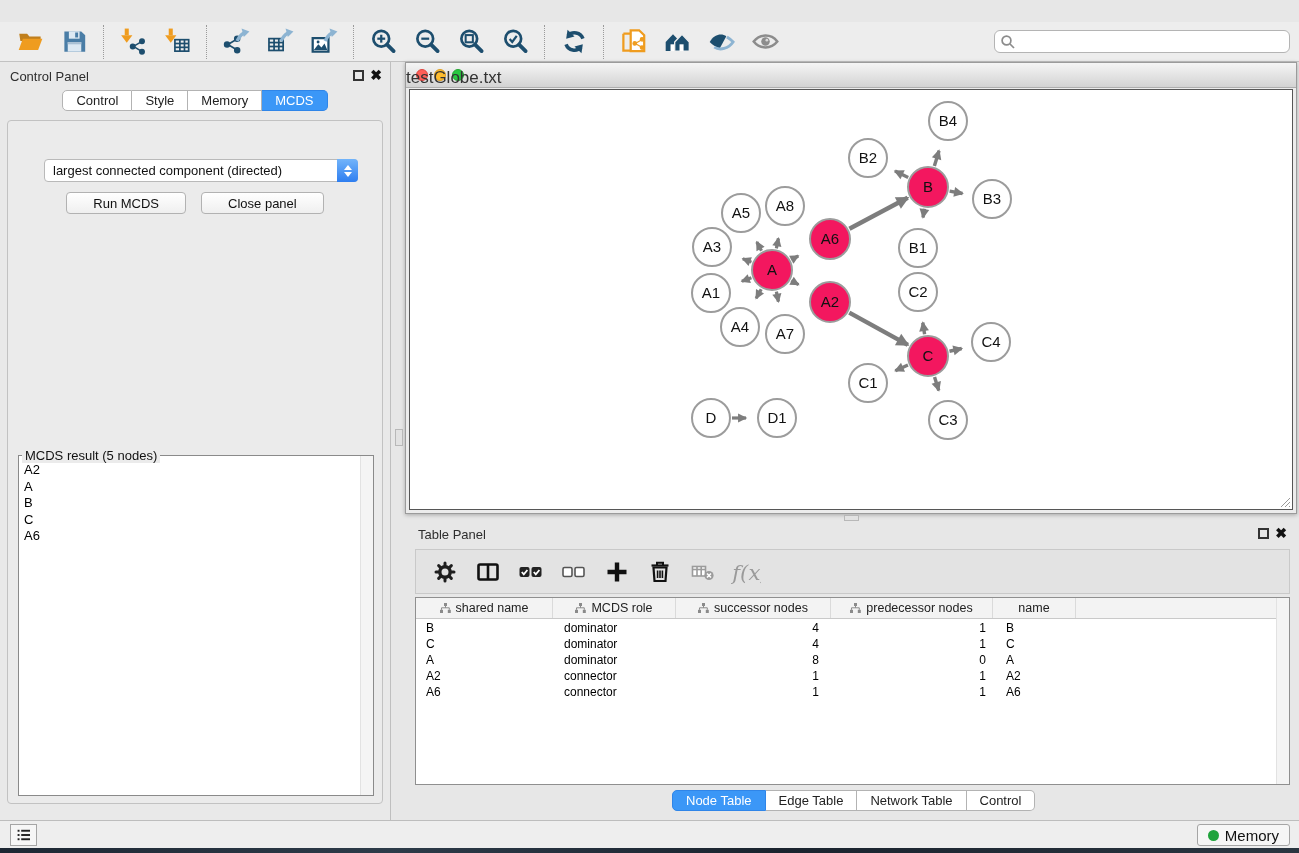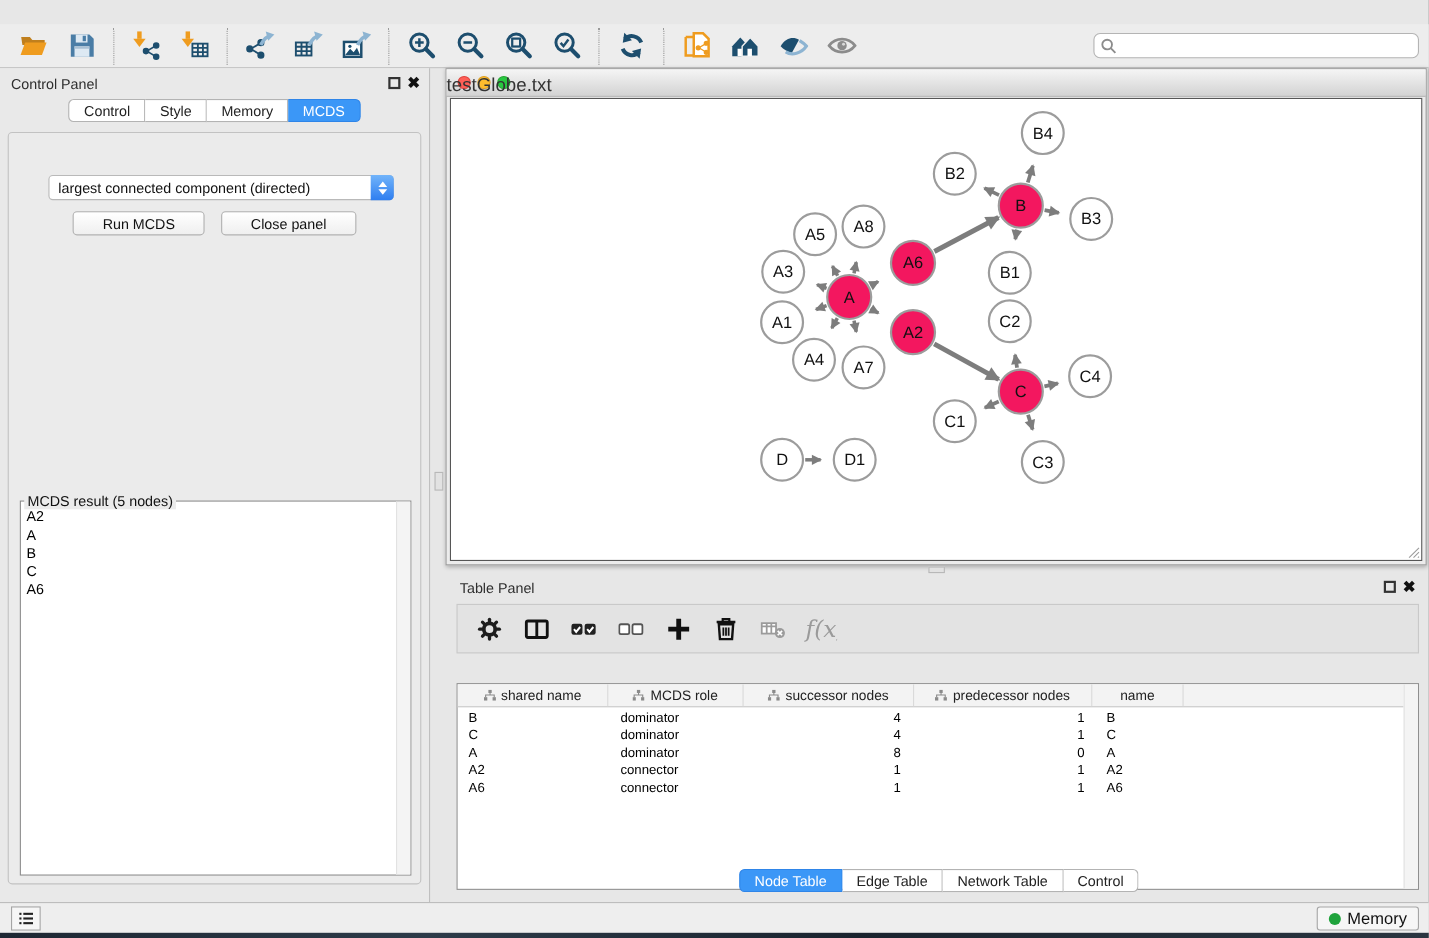--- a/index.html
+++ b/index.html
@@ -75,21 +75,21 @@
 
   
   #table-panel{position:absolute;left:405px;top:520px;width:894px;height:300px;}
   #table-panel .panel-title{left:13px;}
   #table-panel .panel-float{right:30px;}
   #table-panel .panel-close{right:12px;}
   #tp-toolbar{position:absolute;left:10px;top:29px;width:875px;height:45px;background:#e3e3e3;
     border:1px solid #c9c9c9;display:flex;align-items:center;padding-left:14px;gap:13px;}
   .tp-btn{width:30px;height:30px;display:flex;align-items:center;justify-content:center;}
   #tp-table{position:absolute;left:10px;top:77px;width:875px;height:188px;background:#fff;
-    border:1px solid #8f8f8f;overflow:hidden;margin-top:24px;}
+    border:1px solid #8f8f8f;overflow:hidden;}
   #tp-head{position:absolute;left:0;top:0;right:13px;height:21px;background:#f3f3f3;
     border-bottom:1px solid #c9c9c9;display:flex;}
   .th{display:flex;align-items:center;justify-content:center;gap:5px;font-size:12.5px;color:#222;
     border-right:1px solid #dadada;height:100%;}
   #tp-body{position:absolute;left:0;top:22px;right:13px;bottom:0;font-size:12px;color:#000;}
   .tr{display:flex;height:16px;align-items:center;}
   .td{overflow:hidden;white-space:nowrap;}
   #tp-scroll{position:absolute;right:0;top:0;bottom:0;}
   #table-tabs{position:absolute;left:267px;top:270px;display:flex;}
   #table-tabs .seg{font-size:13px;}

